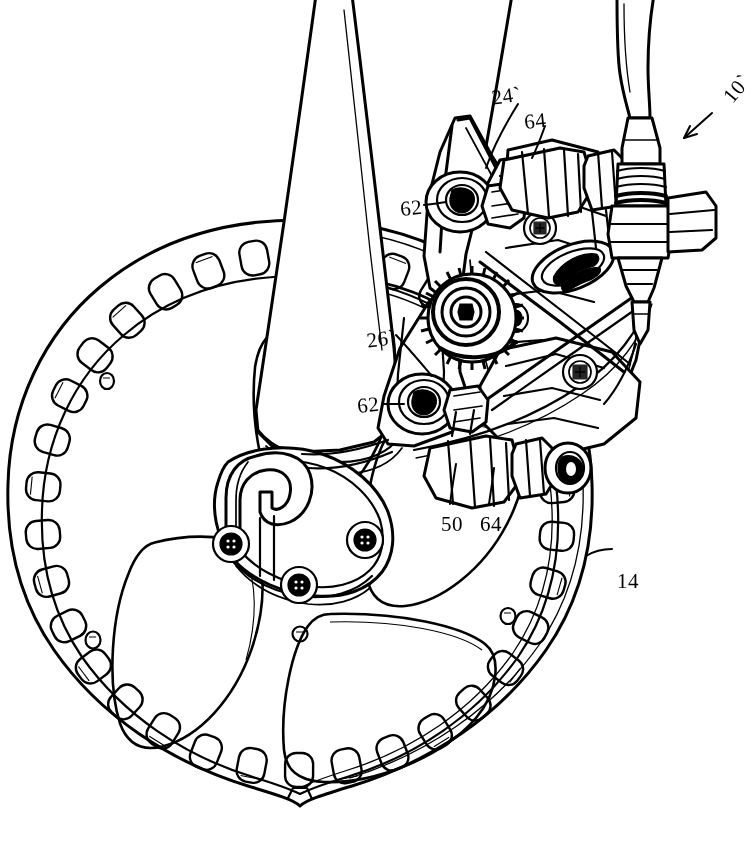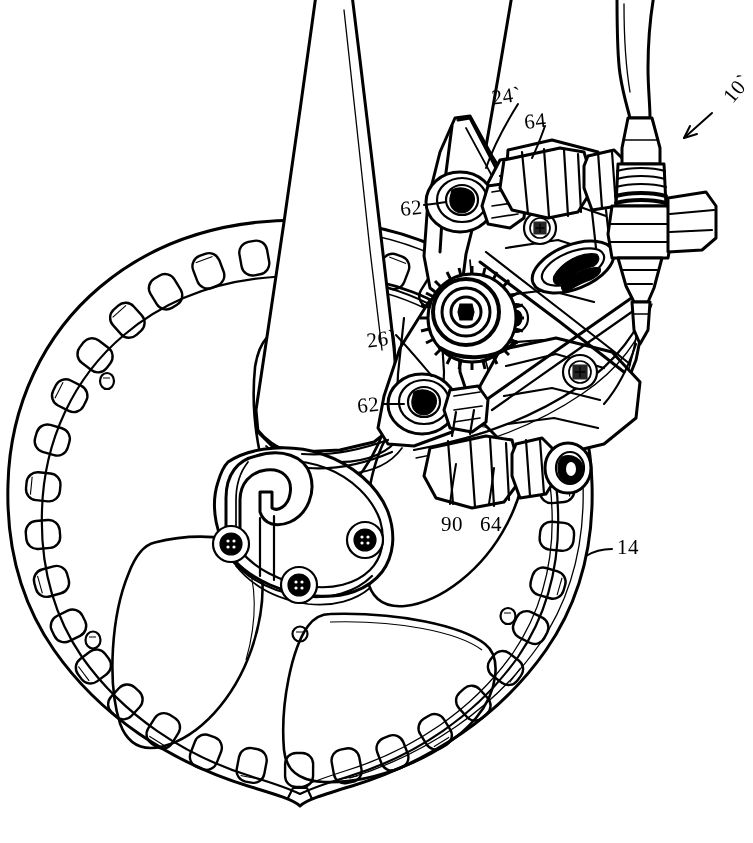--- a/index.html
+++ b/index.html
@@ -708,19 +708,19 @@
   <div class="refnum" style="left:523px; top:110px; transform:rotate(-6deg);">64</div>
 
   <div class="refnum" style="left:718px; top:92px; transform:rotate(-50deg);">10`</div>
 
   <div class="refnum" style="left:399px; top:197px; transform:rotate(-6deg);">62</div>
 
   <div class="refnum" style="left:365px; top:329px; transform:rotate(-8deg);">26`</div>
 
   <div class="refnum" style="left:356px; top:394px; transform:rotate(-6deg);">62</div>
 
-  <div class="refnum" style="left:441px; top:512px;">90</div>
+  <div class="refnum" style="left:441px; top:512px;">50</div>
 
   <div class="refnum" style="left:480px; top:512px;">64</div>
 
-  <div class="refnum" style="left:617px; top:535px;">14</div>
+  <div class="refnum" style="left:617px; top:569px;">14</div>
 
 </div>
 
 </body></html>

